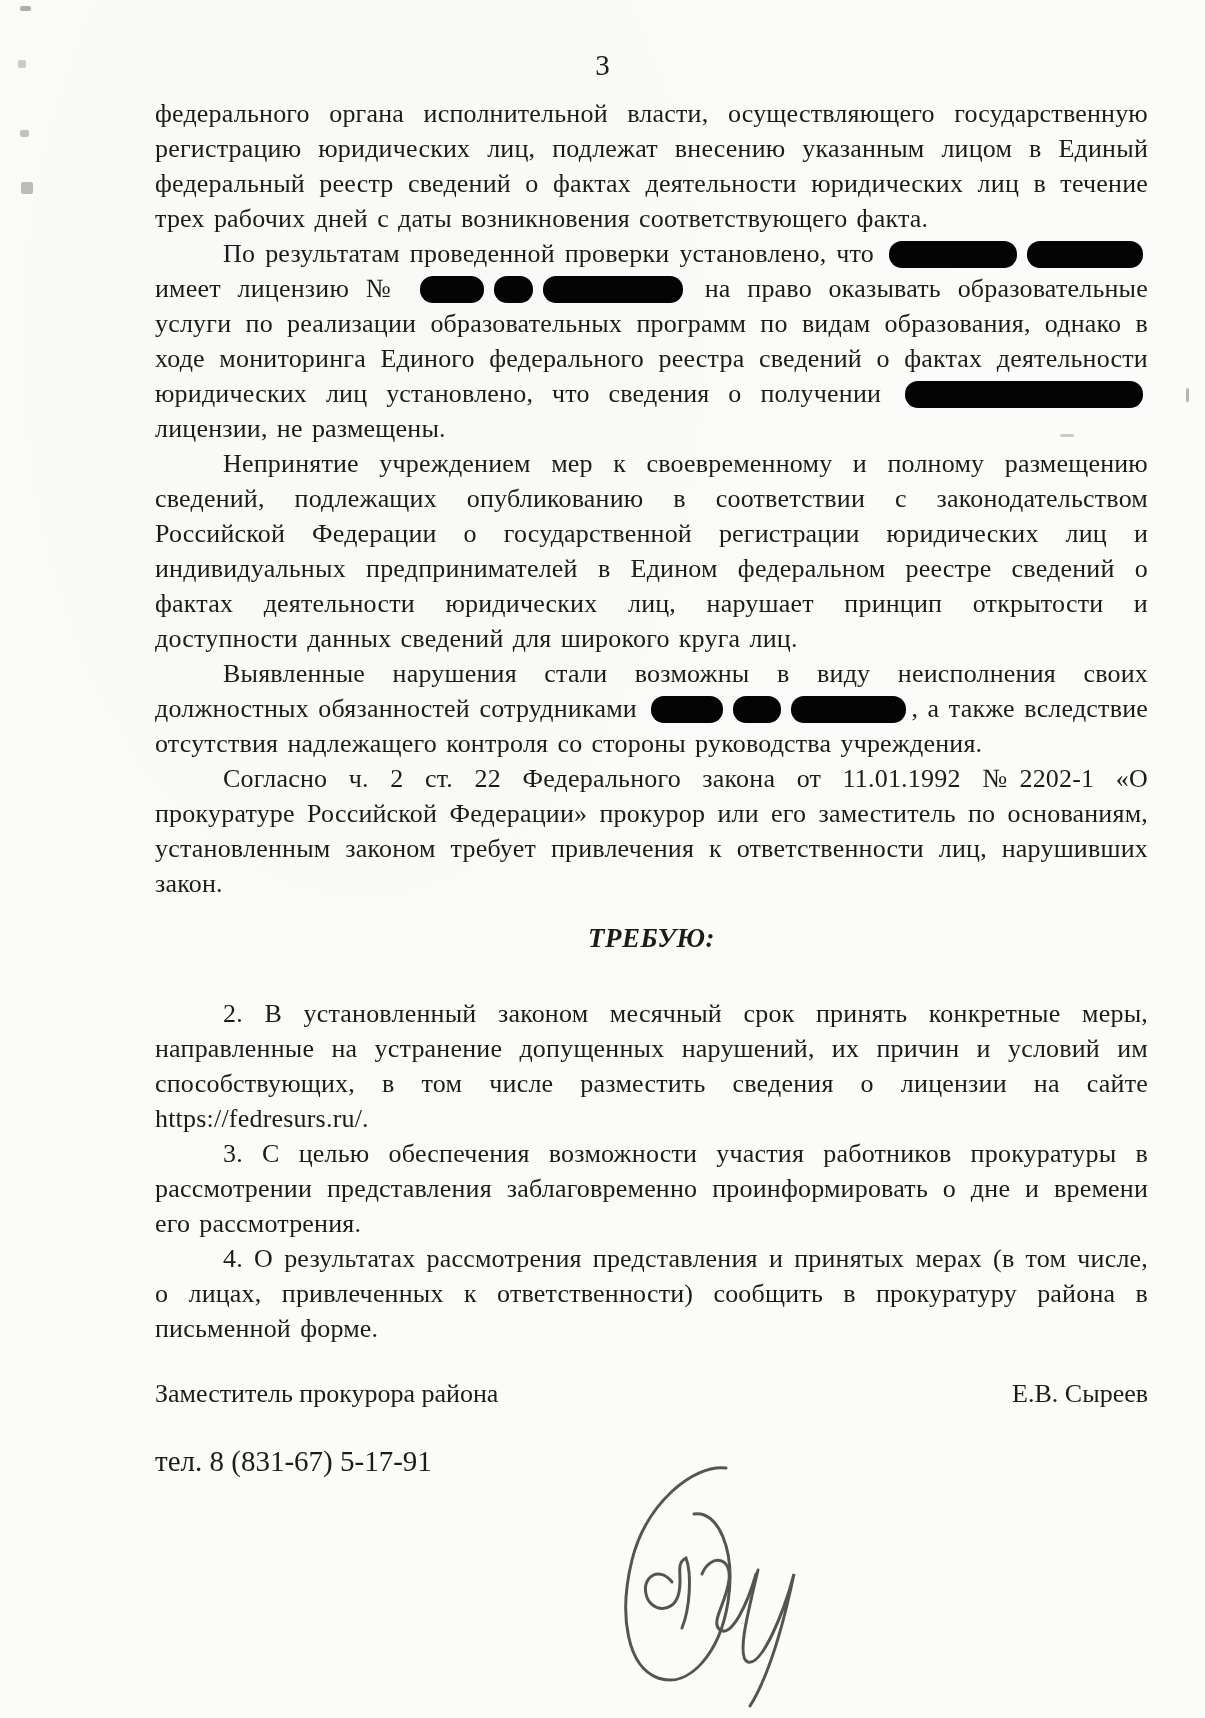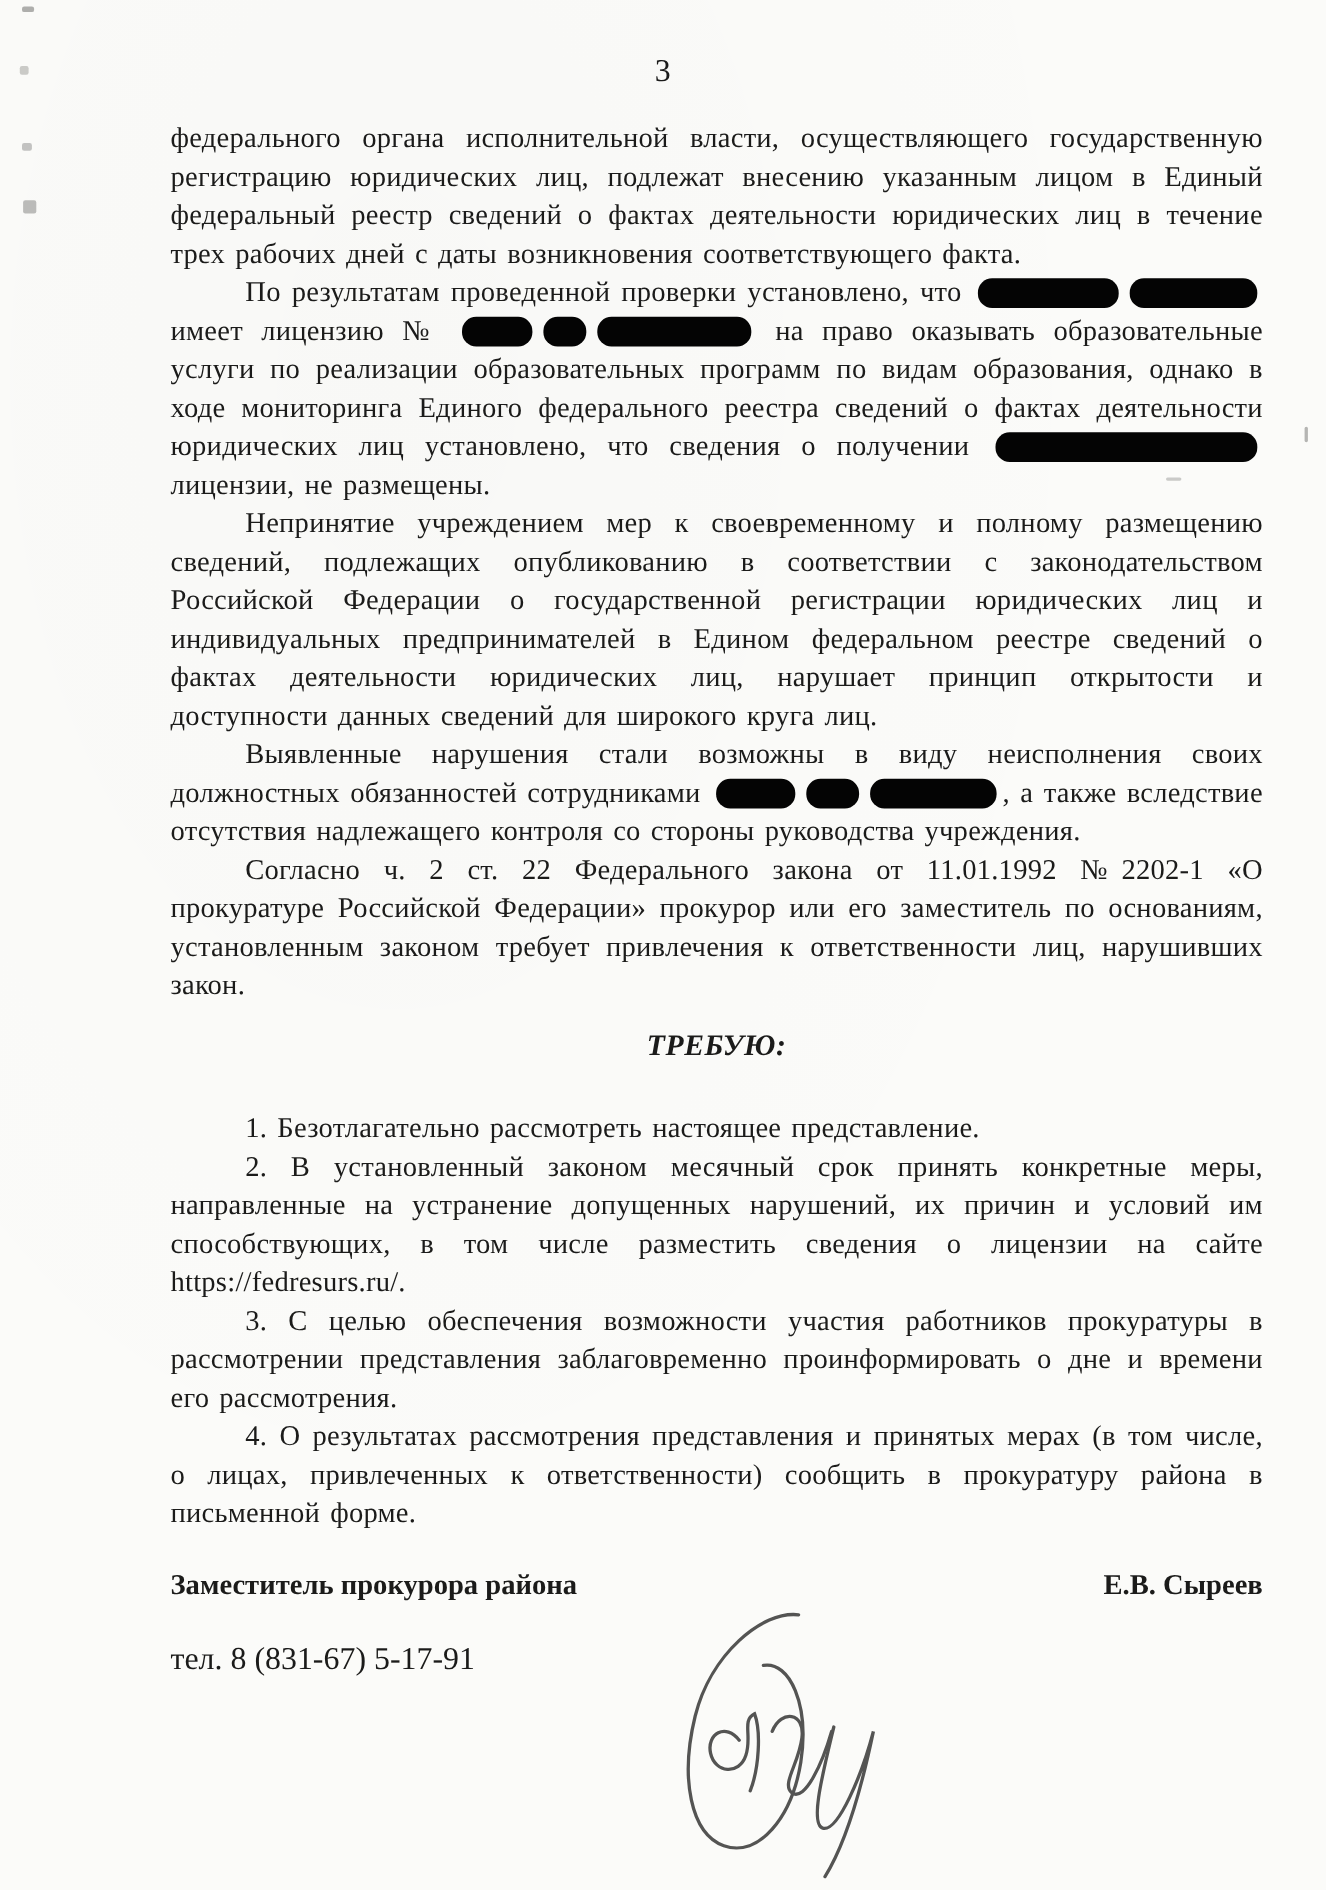--- a/index.html
+++ b/index.html
@@ -23,21 +23,21 @@
   .page-number {
     position: absolute;
     top: 48px;
     left: 0;
     right: 0;
     text-align: center;
     font-size: 29px;
     line-height: 34px;
   }
   .doc-body {
-    margin-top: 60px;
+    margin-top: 48px;
   }
   p.para {
     margin: 0;
     font-size: 26px;
     line-height: 35px;
     text-align: justify;
     word-spacing: 2.5px;
     letter-spacing: 0.2px;
   }
   p.para.indent { text-indent: 68px; }
@@ -59,21 +59,20 @@
     letter-spacing: 0.5px;
     font-style: italic;
   }
   .signature-row {
     margin-top: 30px;
     display: flex;
     justify-content: space-between;
     align-items: baseline;
     font-size: 26px;
     line-height: 35px;
-    font-weight: bold;
   }
   .phone {
     margin-top: 36px;
     font-size: 29px;
     line-height: 28px;
   }
   .signature-scribble {
     position: absolute;
     left: 598px;
     top: 1462px;
@@ -106,21 +105,20 @@
       <p class="para">федерального органа исполнительной власти, осуществляющего государственную регистрацию юридических лиц, подлежат внесению указанным лицом в Единый федеральный реестр сведений о фактах деятельности юридических лиц в течение трех рабочих дней с даты возникновения соответствующего факта. </p>
       <p class="para indent">По результатам проведенной проверки установлено, что <span class="redact" style="width: 128px;"></span><span class="redact" style="width: 116px;"></span> имеет лицензию № <span class="redact" style="width: 64px;"></span><span class="redact" style="width: 39px;"></span><span class="redact" style="width: 140px;"></span> на право оказывать образовательные услуги по реализации образовательных программ по видам образования, однако в ходе мониторинга Единого федерального реестра сведений о фактах деятельности юридических лиц установлено, что сведения о получении <span class="redact" style="width: 238px;"></span> лицензии, не размещены. </p>
       <p class="para indent">Непринятие учреждением мер к своевременному и полному размещению сведений, подлежащих опубликованию в соответствии с законодательством Российской Федерации о государственной регистрации юридических лиц и индивидуальных предпринимателей в Едином федеральном реестре сведений о фактах деятельности юридических лиц, нарушает принцип открытости и доступности данных сведений для широкого круга лиц. </p>
       <p class="para indent">Выявленные нарушения стали возможны в виду неисполнения своих должностных обязанностей сотрудниками <span class="redact" style="width: 72px;"></span><span class="redact" style="width: 48px;"></span><span class="redact" style="width: 115px;"></span>, а также вследствие отсутствия надлежащего контроля со стороны руководства учреждения. </p>
       <p class="para indent">Согласно ч. 2 ст. 22 Федерального закона от 11.01.1992 №2202-1 «О прокуратуре Российской Федерации» прокурор или его заместитель по основаниям, установленным законом требует привлечения к ответственности лиц, нарушивших закон. </p>
     </div>
 
   <div class="demand-heading">ТРЕБУЮ:</div>
 
   <div>
-      <p class="para indent">1. Безотлагательно рассмотреть настоящее представление. </p>
       <p class="para indent">2. В установленный законом месячный срок принять конкретные меры, направленные на устранение допущенных нарушений, их причин и условий им способствующих, в том числе разместить сведения о лицензии на сайте https://fedresurs.ru/. </p>
       <p class="para indent">3. С целью обеспечения возможности участия работников прокуратуры в рассмотрении представления заблаговременно проинформировать о дне и времени его рассмотрения. </p>
       <p class="para indent">4. О результатах рассмотрения представления и принятых мерах (в том числе, о лицах, привлеченных к ответственности) сообщить в прокуратуру района в письменной форме. </p>
     </div>
 
   <div class="signature-row">
     <span>Заместитель прокурора района</span>
     <span>Е.В. Сыреев</span>
   </div>
 

